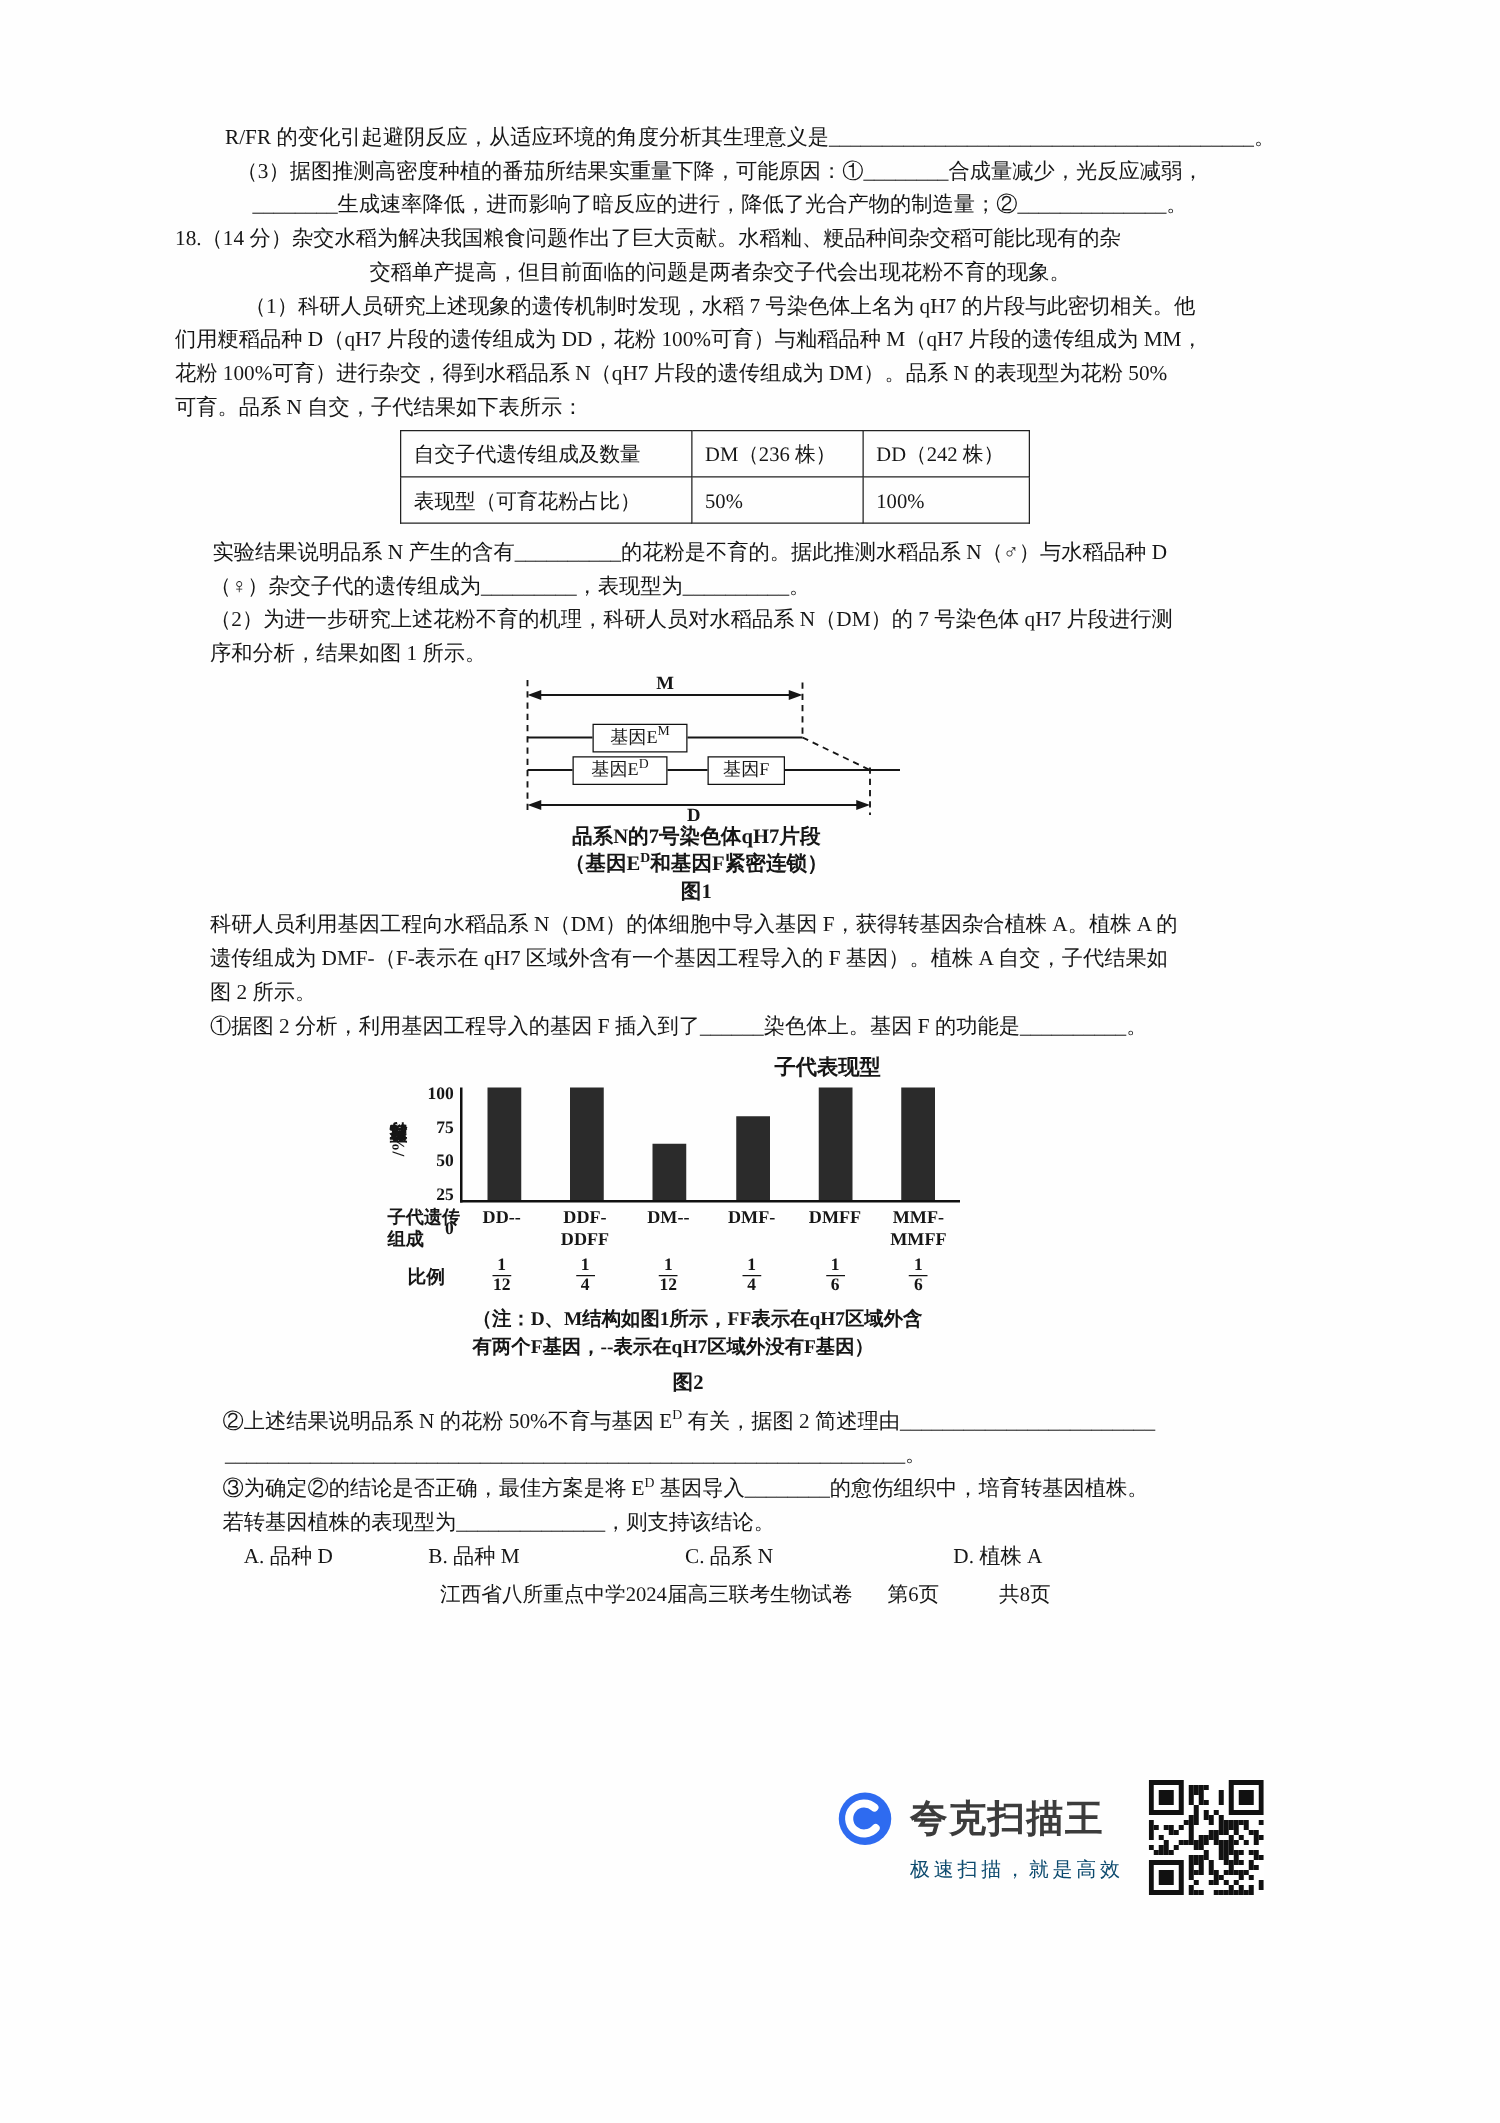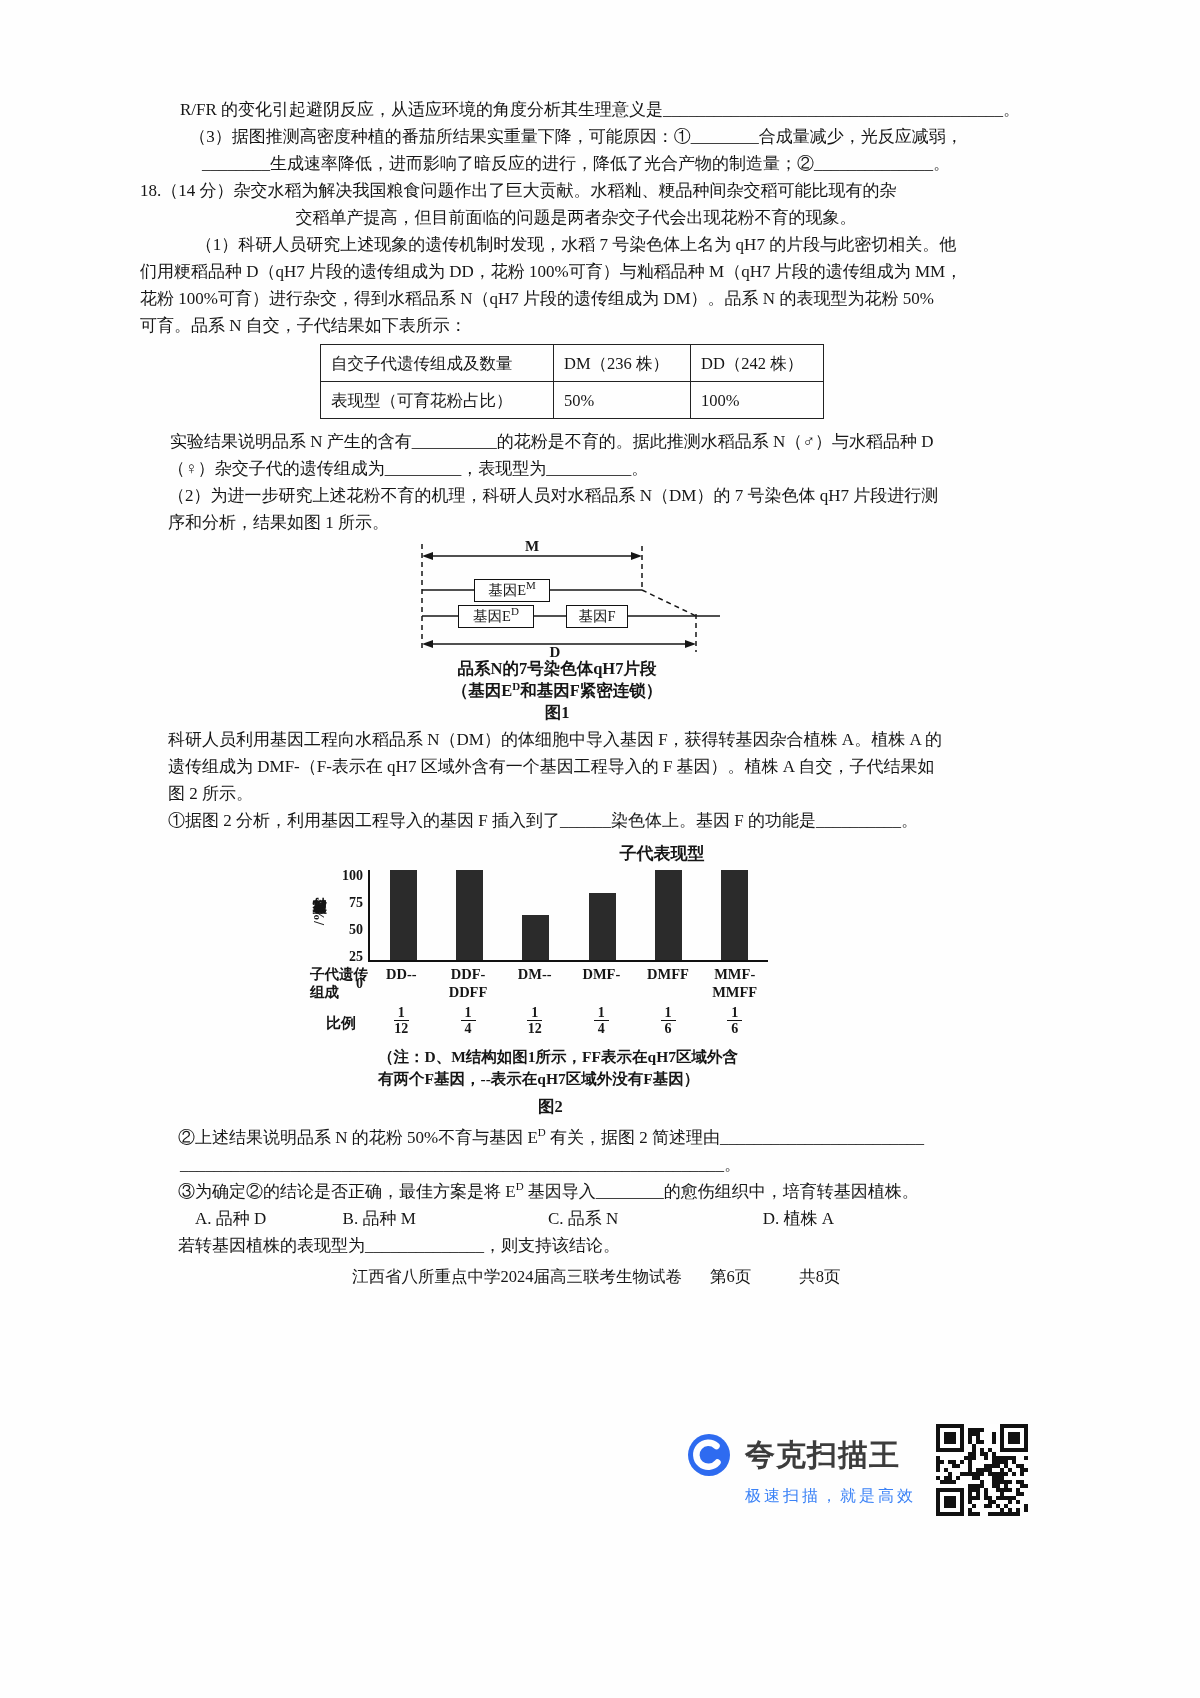--- a/index.html
+++ b/index.html
@@ -61,26 +61,26 @@
   .opt { display:inline-block; }
   .o2 { margin-left:72px; } .o3 { margin-left:128px; } .o4 { margin-left:140px; }
 
   
   .footer { display:flex; font-size:16.5px; margin-top:4px; white-space:nowrap; }
   .footer .f-title { margin-left:212px; }
   .footer .f-page { margin-left:28px; }
   .footer .f-total { margin-left:48px; }
 
   
-  .watermark { position:absolute; top:1424px; right:172px; display:flex; align-items:center; gap:20px;
+  .watermark { position:absolute; top:1424px; right:189px; display:flex; align-items:center; gap:20px;
                font-family:"Liberation Sans","DejaVu Sans",sans-serif; }
   .wm-left { display:flex; flex-direction:column; }
   .wm-row { display:flex; align-items:center; gap:14px; }
   .wm-brand { font-size:30px; font-weight:bold; color:#3c3c3c; letter-spacing:1px; }
-  .wm-tagline { margin-left:58px; margin-top:9px; font-size:16px; color:#3b82f6; letter-spacing:3px; }
+  .wm-tagline { margin-left:58px; margin-top:9px; font-size:16px; color:#0c4a6e; letter-spacing:3px; }
 </style>
 </head>
 <body>
 
 <div class="page">
   <div class="content">
 
     <div class="ln i40">R/FR 的变化引起避阴反应，从适应环境的角度分析其生理意义是________________________________________。</div>
     <div class="ln i22">（3）据图推测高密度种植的番茄所结果实重量下降，可能原因：①________合成量减少，光反应减弱，</div>
     <div class="ln i22">________生成速率降低，进而影响了暗反应的进行，降低了光合产物的制造量；②______________。</div>
@@ -220,28 +220,28 @@
         <div>（注：D、M结构如图1所示，FF表示在qH7区域外含</div>
         <div>有两个F基因，--表示在qH7区域外没有F基因）</div>
       </div>
       <div class="fig2-figlabel">图2</div>
     </div>
 
     <div class="ln i38"><span>②上述结果说明品系 N 的花粉 50%不育与基因 E</span><sup>D</sup><span> 有关，据图 2 简述理由________________________</span></div>
     <div class="ln i40">________________________________________________________________。</div>
     <div class="ln i38"><span>③为确定②的结论是否正确，最佳方案是将 E</span><sup>D</sup><span> 基因导入________的愈伤组织中，培育转基因植株。</span></div>
 
+    <div class="ln i38">若转基因植株的表现型为______________，则支持该结论。</div>
+
     <div class="ln opts">
       <span class="opt o1">A. 品种 D</span>
       <span class="opt o2">B. 品种 M</span>
       <span class="opt o3">C. 品系 N</span>
       <span class="opt o4">D. 植株 A</span>
     </div>
-
-    <div class="ln i38">若转基因植株的表现型为______________，则支持该结论。</div>
 
     <div class="footer">
       <span class="f-title">江西省八所重点中学2024届高三联考生物试卷</span>
       <span class="f-page">第6页</span>
       <span class="f-total">共8页</span>
     </div>
   </div>
 
   <div class="watermark">
     <div class="wm-left">

